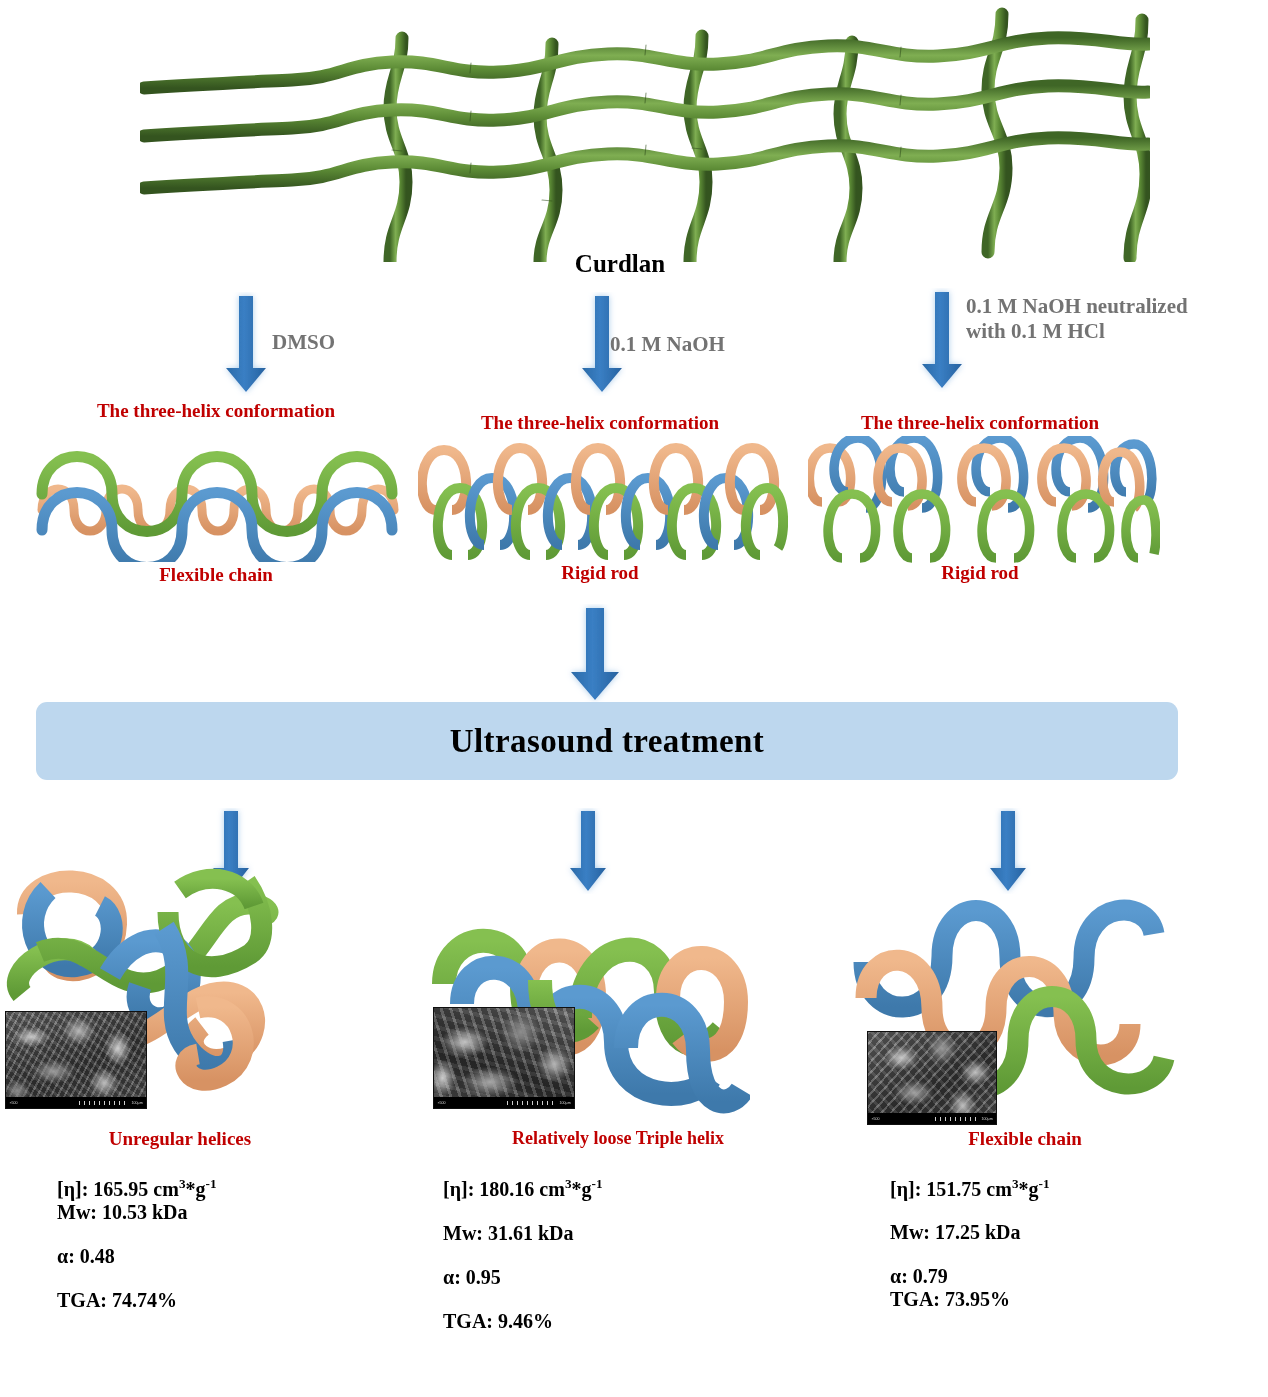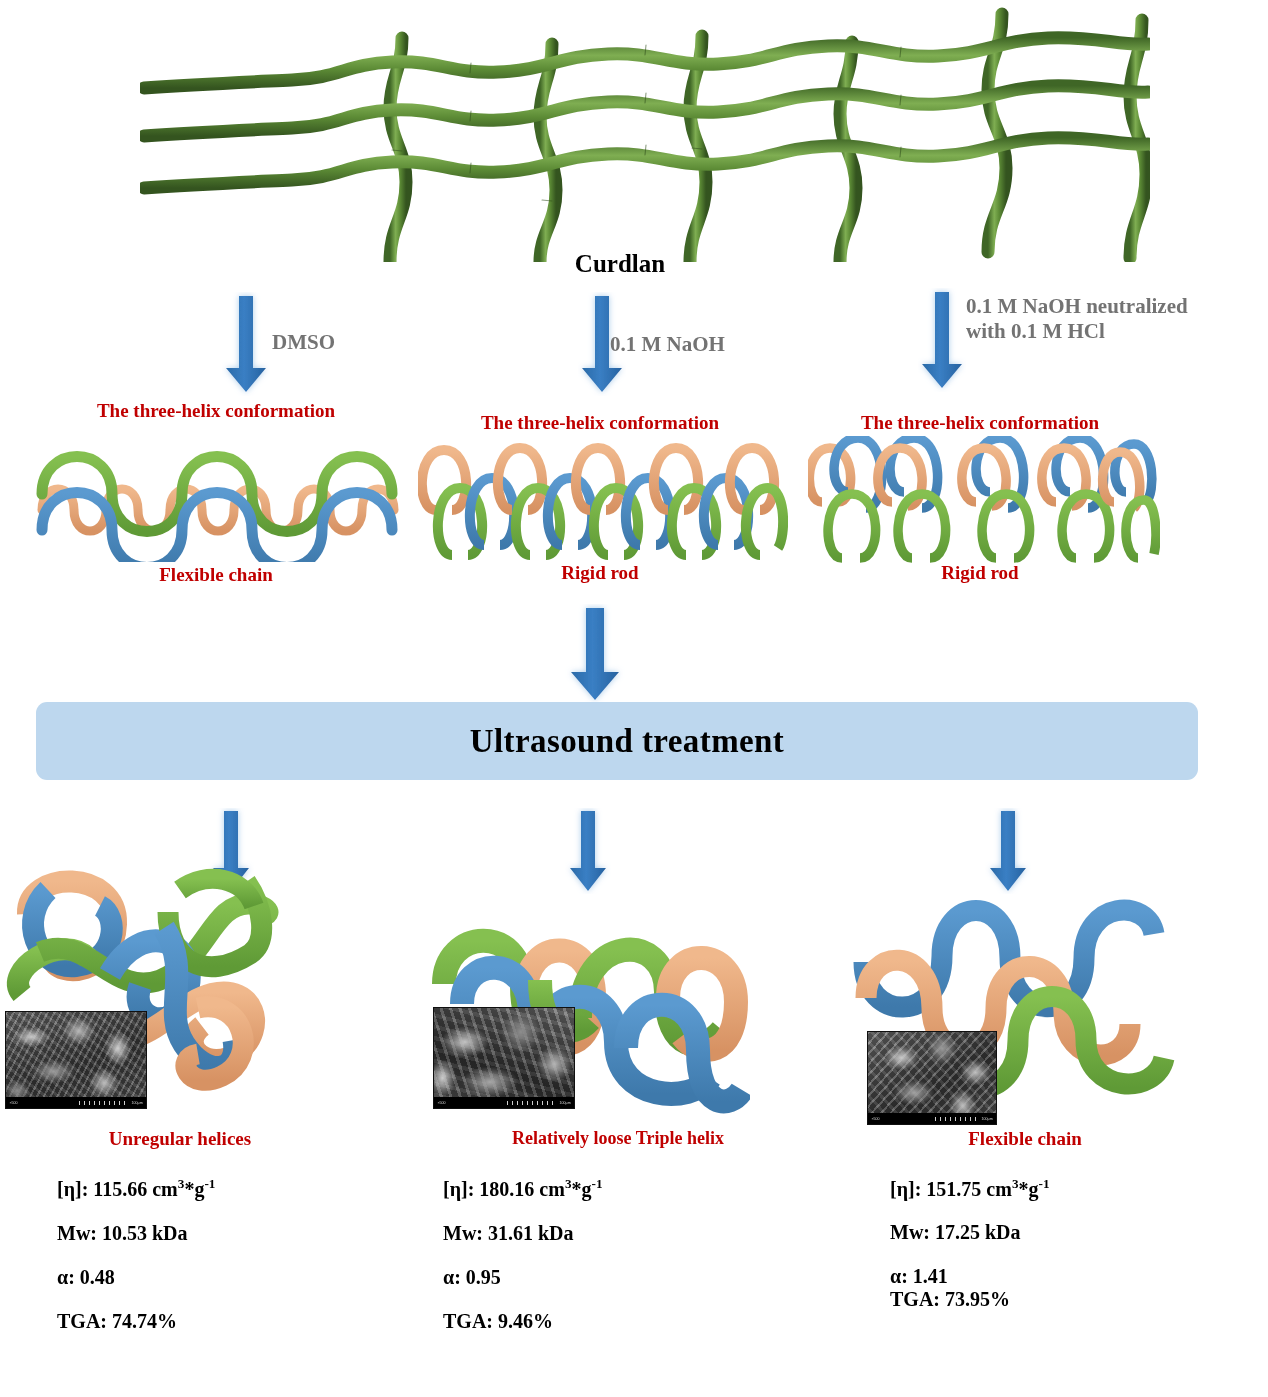--- a/index.html
+++ b/index.html
@@ -29,21 +29,21 @@
   .stat{
     font-family:"Liberation Serif", serif;
     font-weight:bold;color:#000000;font-size:20px;white-space:nowrap;
   }
   .stat sup{font-size:0.66em;vertical-align:super;line-height:0;}
 
   
   #ultrasound-banner{
     left:36px;top:702px;width:1142px;height:78px;
     background:#BDD7EE;border-radius:11px;
-    display:flex;align-items:center;justify-content:center;padding-left:20px;
+    display:flex;align-items:center;justify-content:center;
   }
   #ultrasound-banner .txt{
     font-family:"Liberation Serif", serif;
     font-weight:bold;font-size:33px;color:#000000;letter-spacing:.4px;
   }
 
   
   .sem{
     background:#3a3a3a;overflow:hidden;
     box-shadow:0 0 0 1px #101010;
@@ -380,23 +380,23 @@
   <div class="ticks"></div>
 </div>
 
 <div class="abs lbl-red" style="left:30px;top:1128px;width:300px;">Unregular helices</div>
 <div class="abs lbl-red lbl-red-sm" style="left:418px;top:1128px;width:400px;">Relatively loose Triple helix</div>
 <div class="abs lbl-red" style="left:880px;top:1128px;width:290px;">Flexible chain</div>
 
 <div class="abs" style="left:57px;top:1178px;">
   <div class="stat">
     <span>[η]:</span>
-    <span>115.66 cm</span><sup>3</sup><span>*g</span><sup>-1</sup>
-  </div>
-  <div class="stat" style="margin-top:21px">
+    <span>165.95 cm</span><sup>3</sup><span>*g</span><sup>-1</sup>
+  </div>
+  <div class="stat" style="">
     <span>Mw:</span>
     <span>10.53 kDa</span>
   </div>
   <div class="stat" style="margin-top:21px">
     <span>α:</span>
     <span>0.48</span>
   </div>
   <div class="stat" style="margin-top:21px">
     <span>TGA:</span>
     <span>74.74%</span>
@@ -426,19 +426,19 @@
   <div class="stat">
     <span>[η]:</span>
     <span>151.75 cm</span><sup>3</sup><span>*g</span><sup>-1</sup>
   </div>
   <div class="stat" style="margin-top:20px">
     <span>Mw:</span>
     <span>17.25 kDa</span>
   </div>
   <div class="stat" style="margin-top:21px">
     <span>α:</span>
-    <span>1.41</span>
+    <span>0.79</span>
   </div>
   <div class="stat" style="">
     <span>TGA:</span>
     <span>73.95%</span>
   </div>
 </div>
 
 </body></html>

